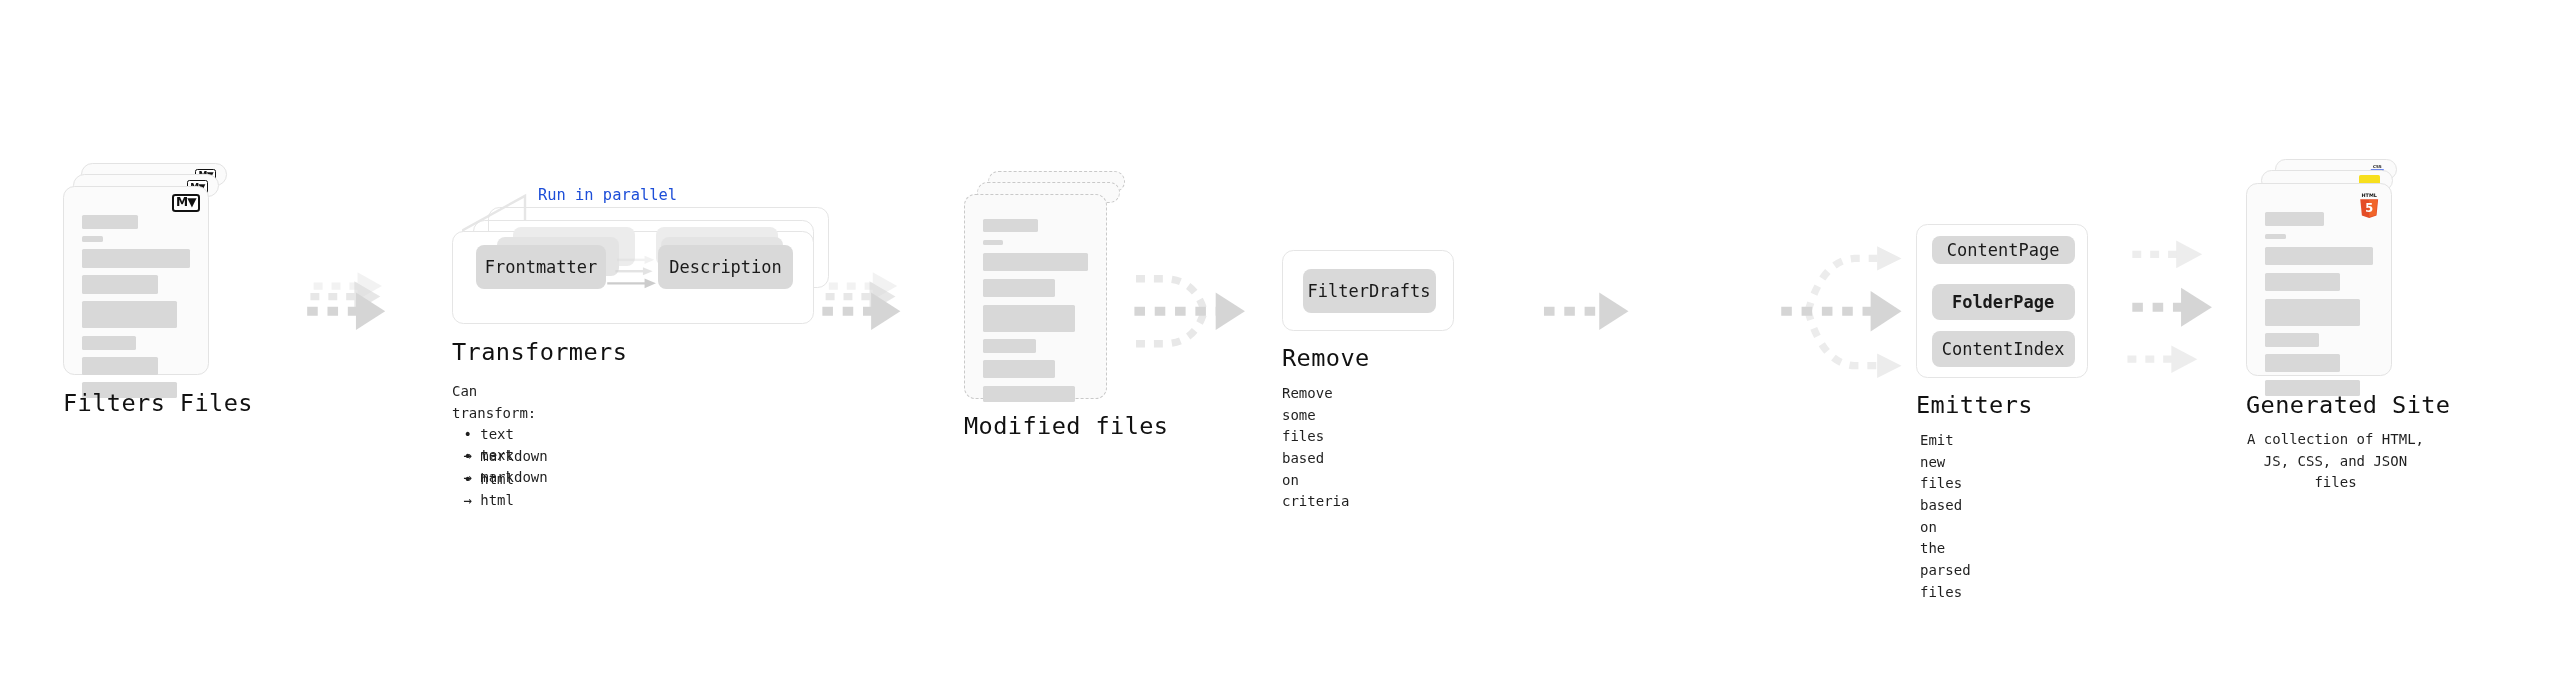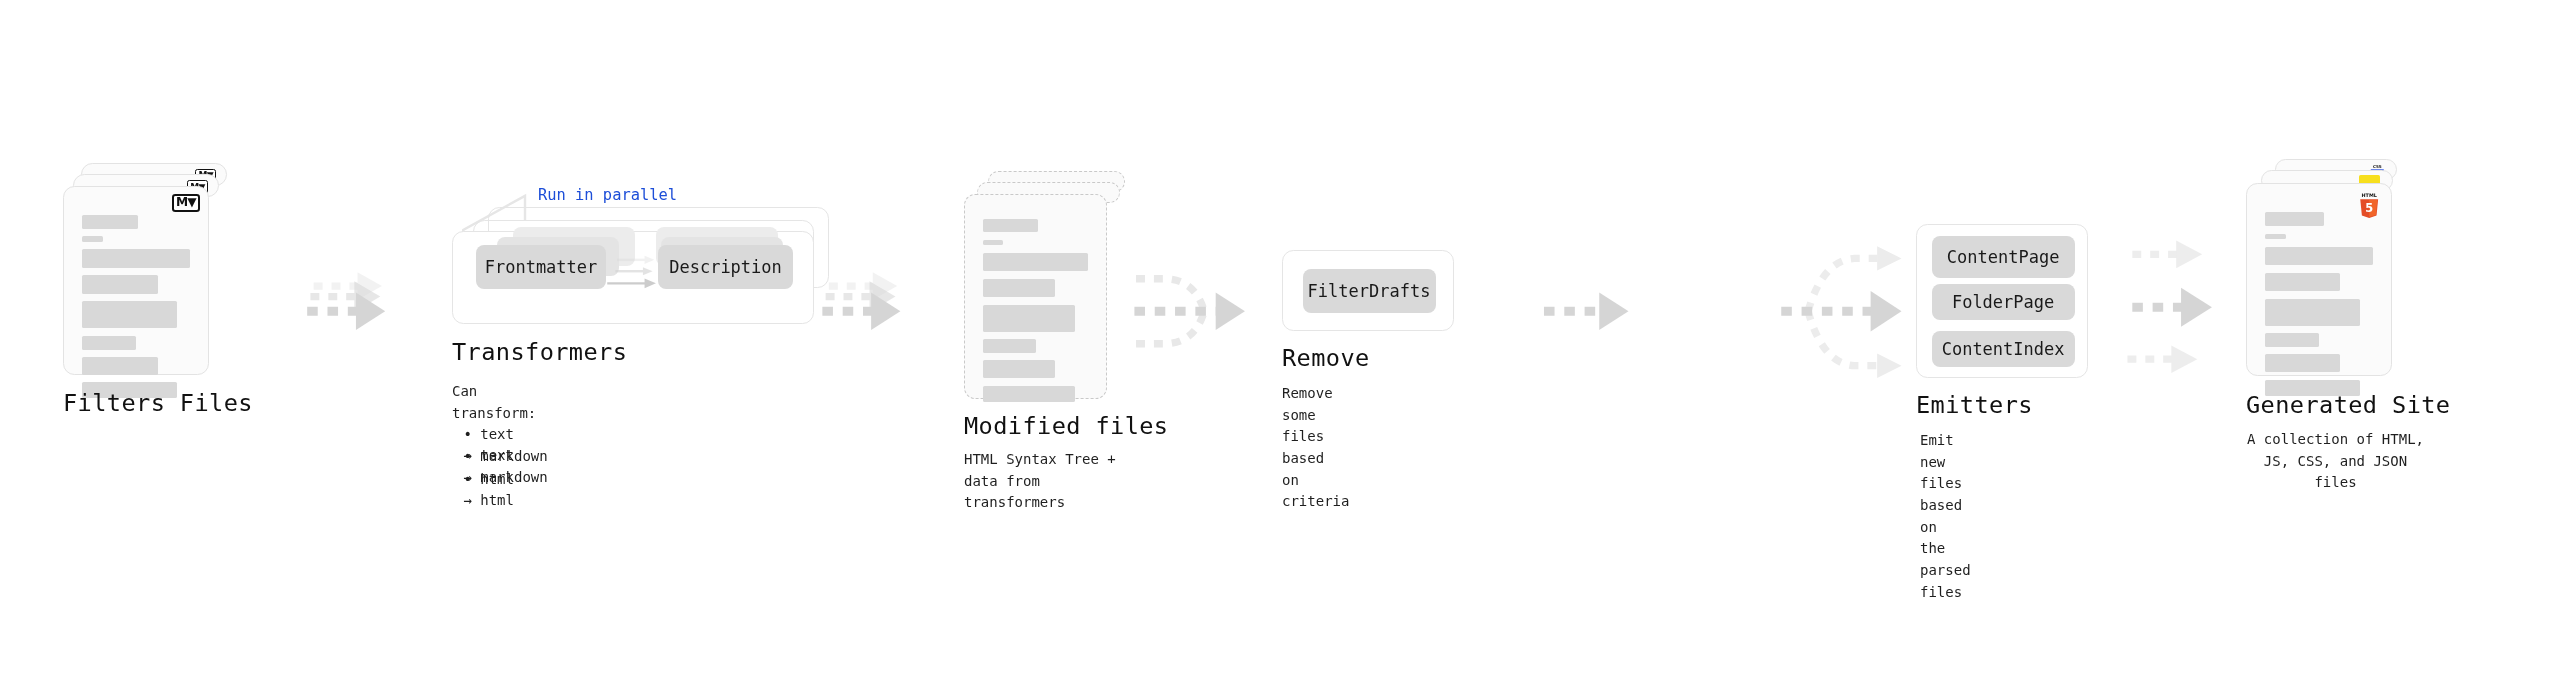--- a/index.html
+++ b/index.html
@@ -266,42 +266,40 @@
           <div class="bar" style="width:100%;height:18.7px;margin-top:3.3px;"></div>
           <div class="bar" style="width:69%;height:18.7px;"></div>
           <div class="bar" style="width:88%;height:27px;"></div>
           <div class="bar" style="width:50%;height:14px;"></div>
           <div class="bar" style="width:69%;height:18px;"></div>
           <div class="bar" style="width:88%;height:16.3px;"></div>
         </div>
       </div>
     </div>
     <div class="title" style="left:0px; top:241px;">Modified files</div>
-    <div class="desc" style="left:0px; top:278px;">HTML Syntax Tree +
-data from transformers</div>
   </div>
 
   <div class="node" style="left:1282px; top:250px;">
     <div class="group" style="left:0px; top:0px; width:172px; height:81px;">
       <div class="chip" style="left:19.5px; top:18px; width:133px; height:44px;">
         <span>FilterDrafts</span>
       </div>
     </div>
     <div class="title" style="left:0px; top:94px;">Remove</div>
     <div class="desc" style="left:0px; top:133px;">Remove some files based
 on criteria</div>
   </div>
 
 
   <div class="node" style="left:1916px; top:224px;">
     <div class="group" style="left:0px; top:0px; width:172px; height:154px;">
-      <div class="chip" style="left:14.6px; top:11.4px; width:143px; height:42px;">
+      <div class="chip" style="left:14.6px; top:11.4px; width:143px; height:28px;">
         <span>ContentPage</span>
       </div>
-      <div class="chip" style="left:14.6px; top:59px; width:143px; height:36px;">
+      <div class="chip" style="left:14.6px; top:59px; width:143px; height:36px;font-weight:bold;">
         <span>FolderPage</span>
       </div>
       <div class="chip" style="left:14.6px; top:106px; width:143px; height:36px;">
         <span>ContentIndex</span>
       </div>
     </div>
     <div class="title" style="left:0px; top:167px;">Emitters</div>
     <div class="desc" style="left:4px; top:206px;">Emit new files based on
 the parsed files</div>
   </div>

